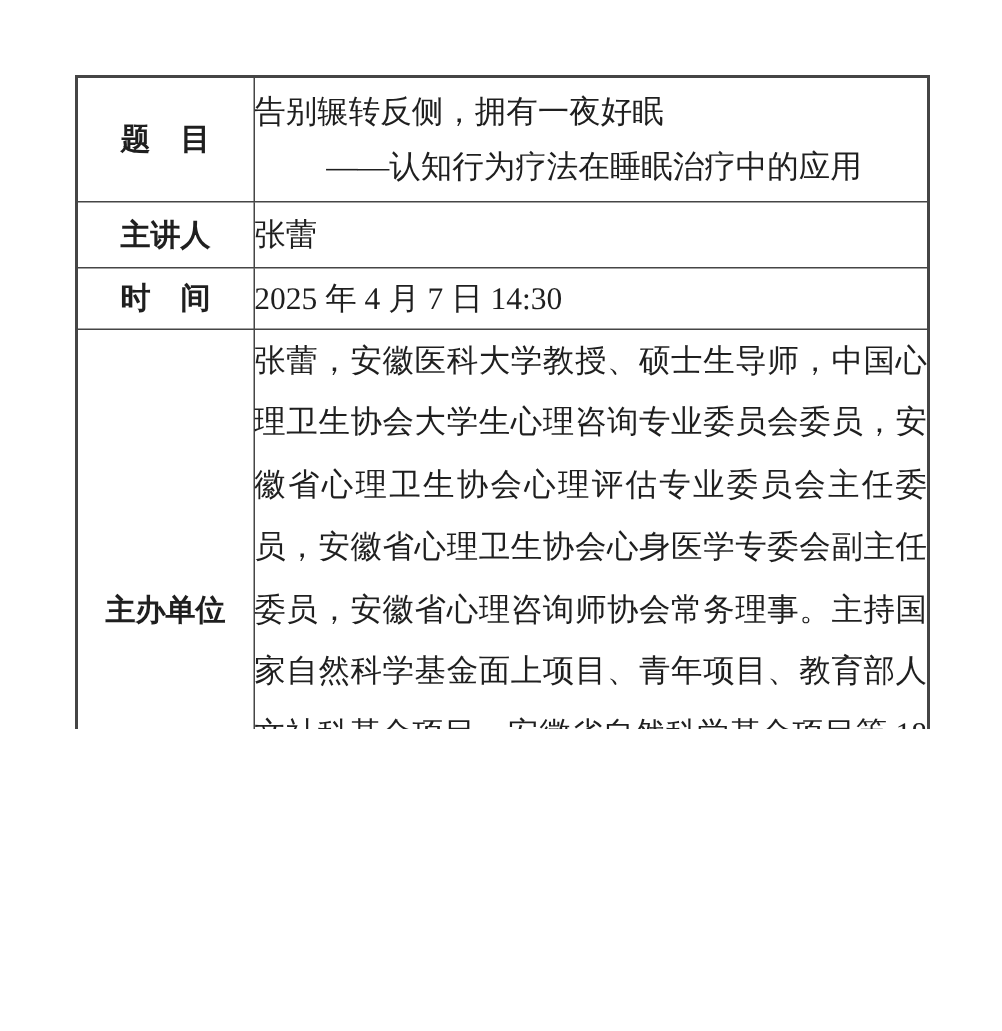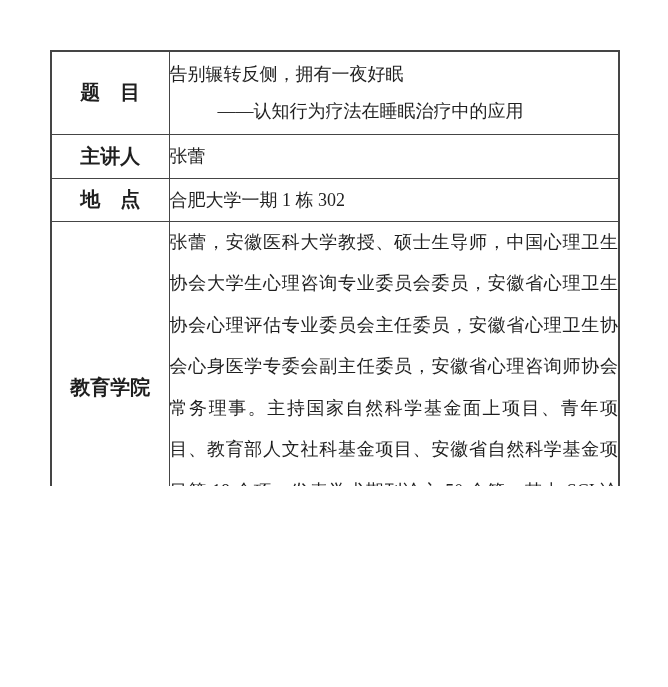--- a/index.html
+++ b/index.html
@@ -34,21 +34,21 @@
 
   td.label-cell {
     text-align: center;
     font-family: "Liberation Sans", "DejaVu Sans", sans-serif;
     font-weight: bold;
     font-size: 20px;
     color: #111111;
   }
   td.value-cell {
     font-family: "Liberation Serif", "DejaVu Serif", serif;
-    font-size: 18px;
+    font-size: 21px;
     padding-left: 9px;
     padding-right: 8px;
   }
 
   tr.r-title     { height: 83px; }
   tr.r-speaker   { height: 44px; margin-top: 20px; }
   tr.r-time      { height: 41px; }
   tr.r-location  { height: 43px; }
   tr.r-bio       { height: 333px; }
   tr.r-organizer { height: 42px; }
@@ -83,28 +83,28 @@
         <div class="title-line">告别辗转反侧，拥有一夜好眠</div>
         <div class="title-line second">——认知行为疗法在睡眠治疗中的应用</div>
       </td>
     </tr>
 
     <tr class="r-speaker">
       <td class="label-cell">主讲人</td>
       <td class="value-cell">张蕾</td>
     </tr>
 
-
-    <tr class="r-location">
-      <td class="label-cell">地　点</td>
-      <td class="value-cell">合肥大学一期 1 栋 302</td>
+    <tr class="r-time">
+      <td class="label-cell">时　间</td>
+      <td class="value-cell">2025 年 4 月 7 日 14:30</td>
     </tr>
 
+
     <tr class="r-bio">
-      <td class="label-cell">教育学院</td>
+      <td class="label-cell">主办单位</td>
       <td class="value-cell">
         <div class="bio-text">张蕾，安徽医科大学教授、硕士生导师，中国心理卫生协会大学生心理咨询专业委员会委员，安徽省心理卫生协会心理评估专业委员会主任委员，安徽省心理卫生协会心身医学专委会副主任委员，安徽省心理咨询师协会常务理事。主持国家自然科学基金面上项目、青年项目、教育部人文社科基金项目、安徽省自然科学基金项目等 18 余项，发表学术期刊论文 50 余篇，其中 SCI 论文 30 余篇。</div>
       </td>
     </tr>
 
   </tbody>
     </table>
 </div>
 
 </body></html>

